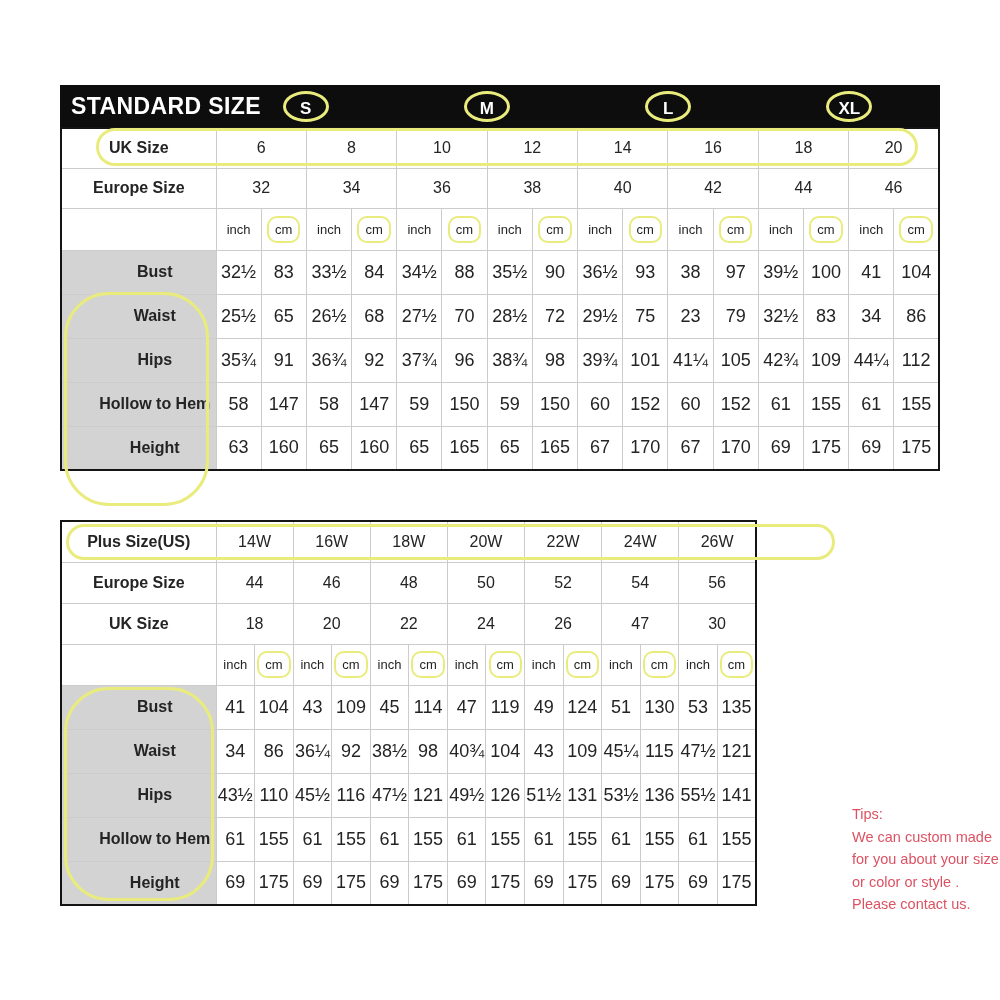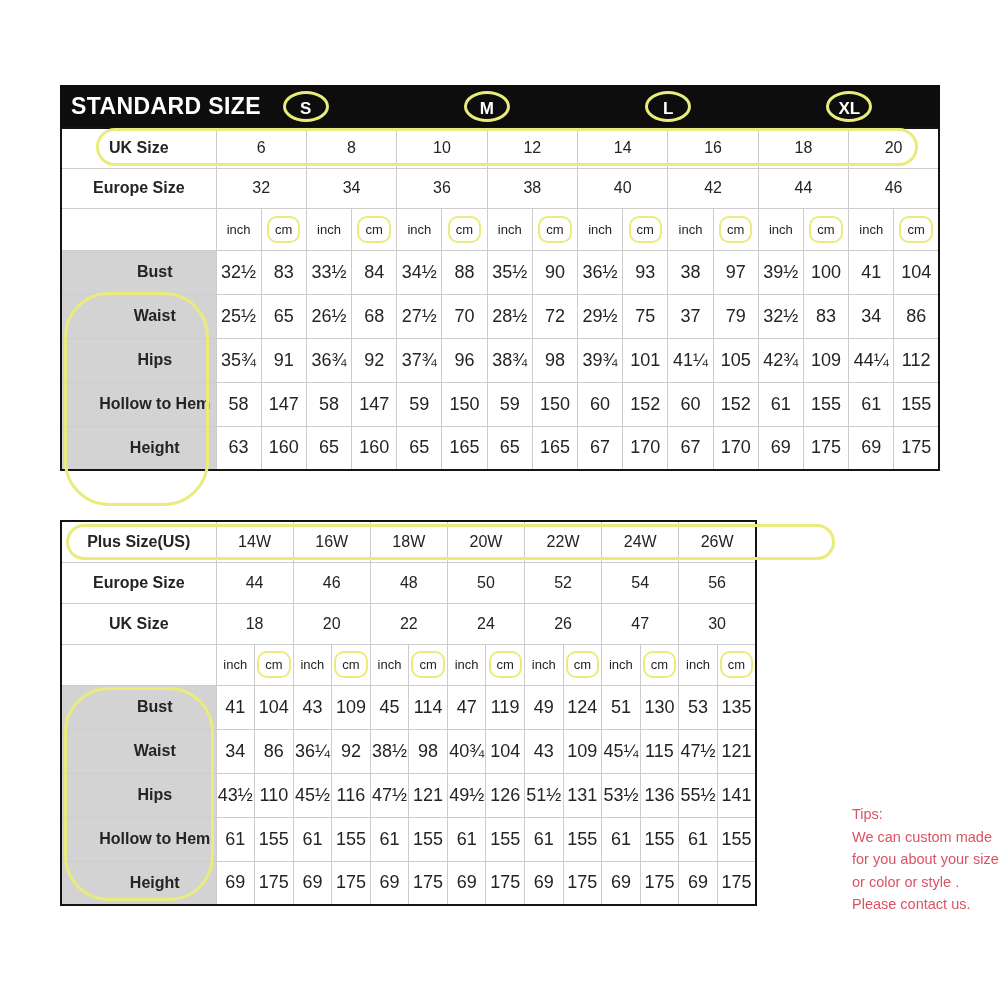--- a/index.html
+++ b/index.html
@@ -151,21 +151,21 @@
             <td class="m-val">25½</td>
             <td class="m-val">65</td>
             <td class="m-val">26½</td>
             <td class="m-val">68</td>
             <td class="m-val">27½</td>
             <td class="m-val">70</td>
             <td class="m-val">28½</td>
             <td class="m-val">72</td>
             <td class="m-val">29½</td>
             <td class="m-val">75</td>
-            <td class="m-val">37</td>
+            <td class="m-val">23</td>
             <td class="m-val">79</td>
             <td class="m-val">32½</td>
             <td class="m-val">83</td>
             <td class="m-val">34</td>
             <td class="m-val">86</td>
           </tr>
           <tr class="measure-row">
             <th class="row-label gray">Hips</th>
             <td class="m-val">35¾</td>
             <td class="m-val">91</td>

